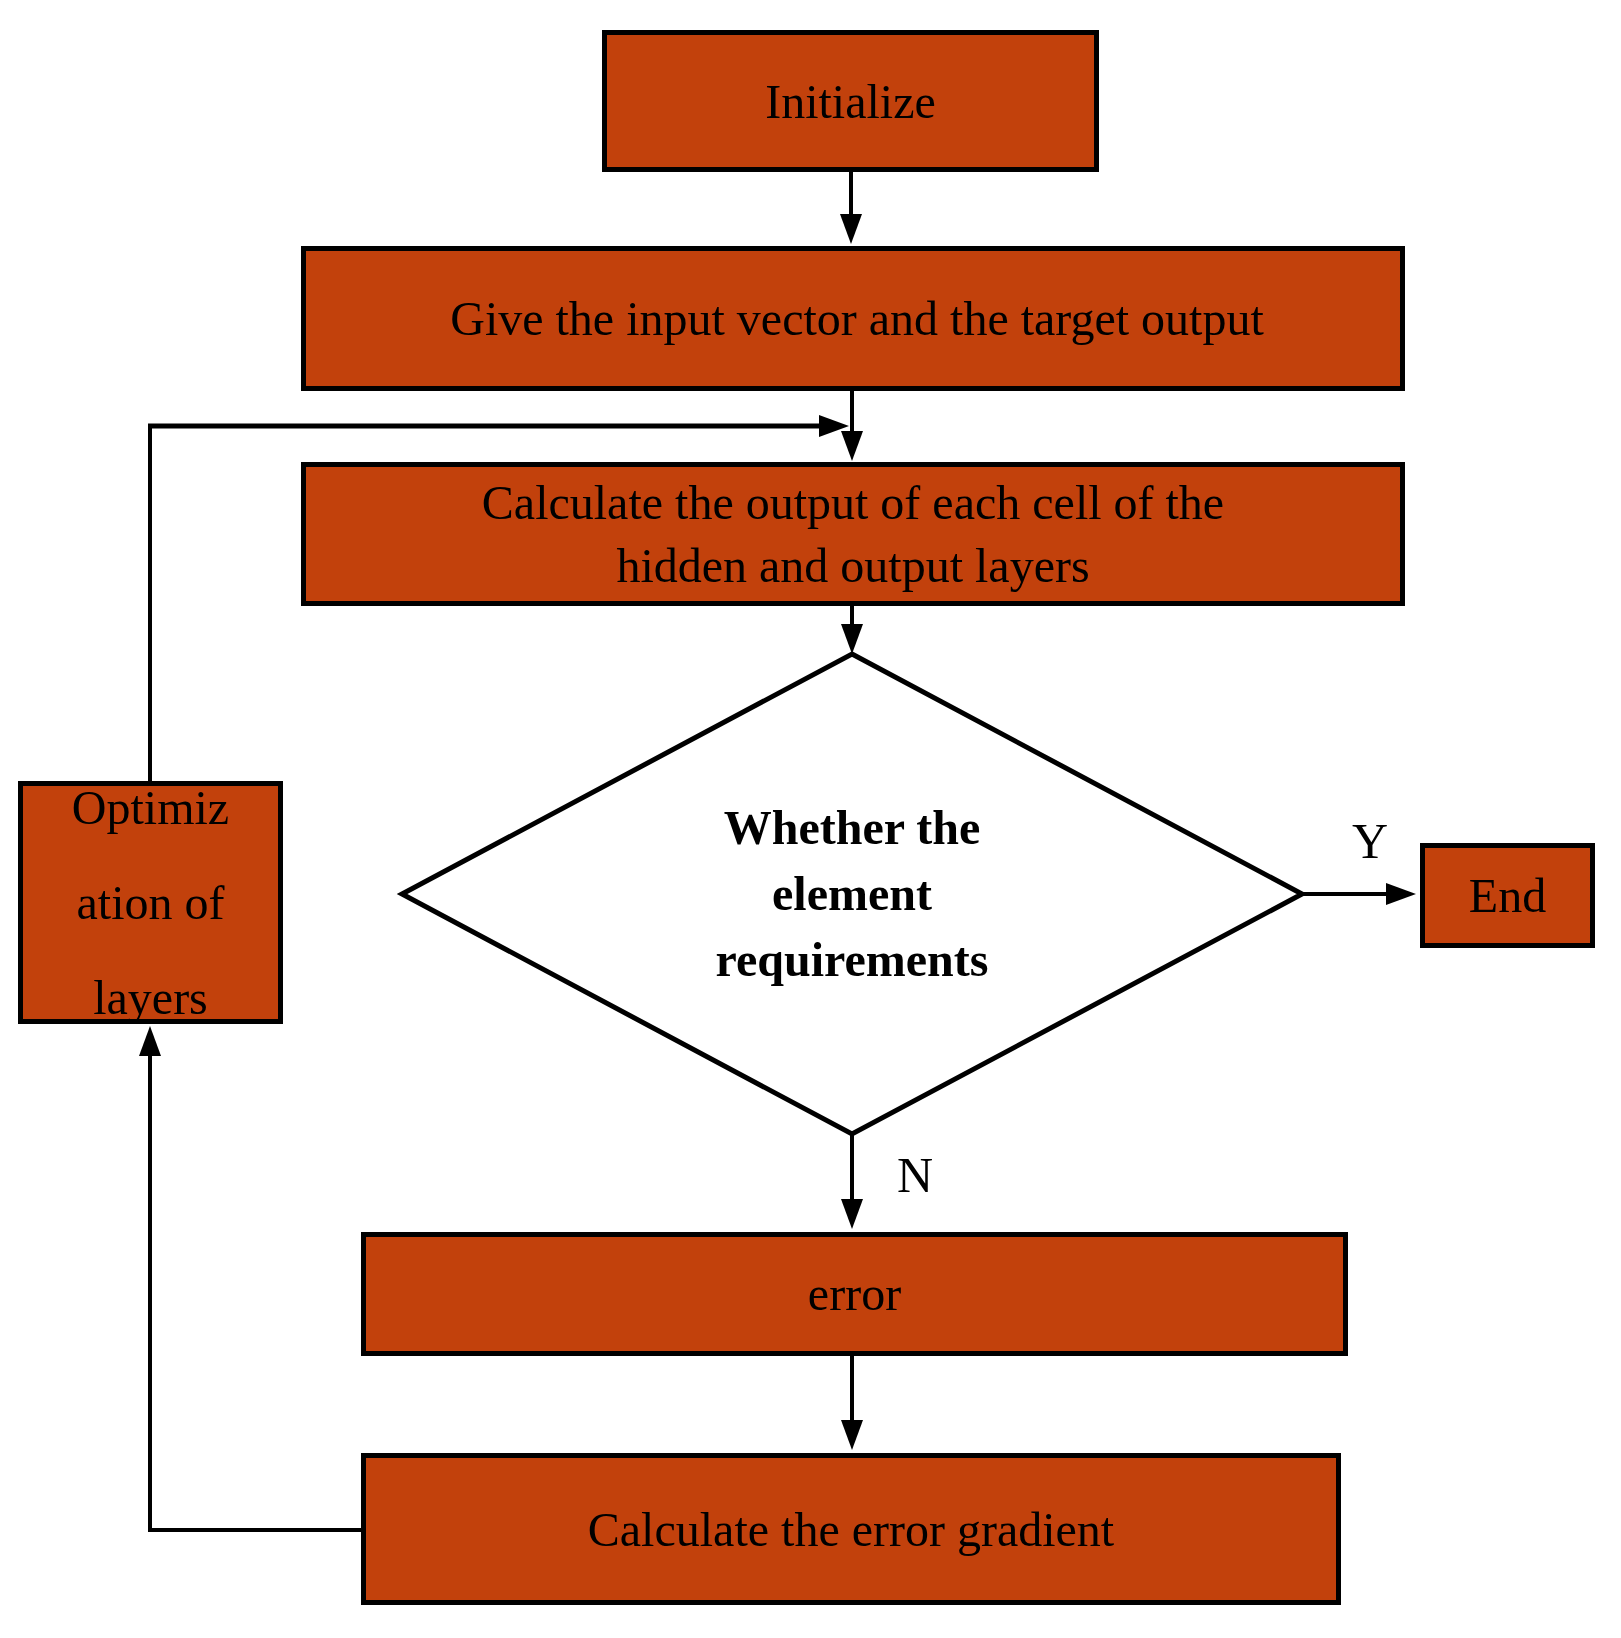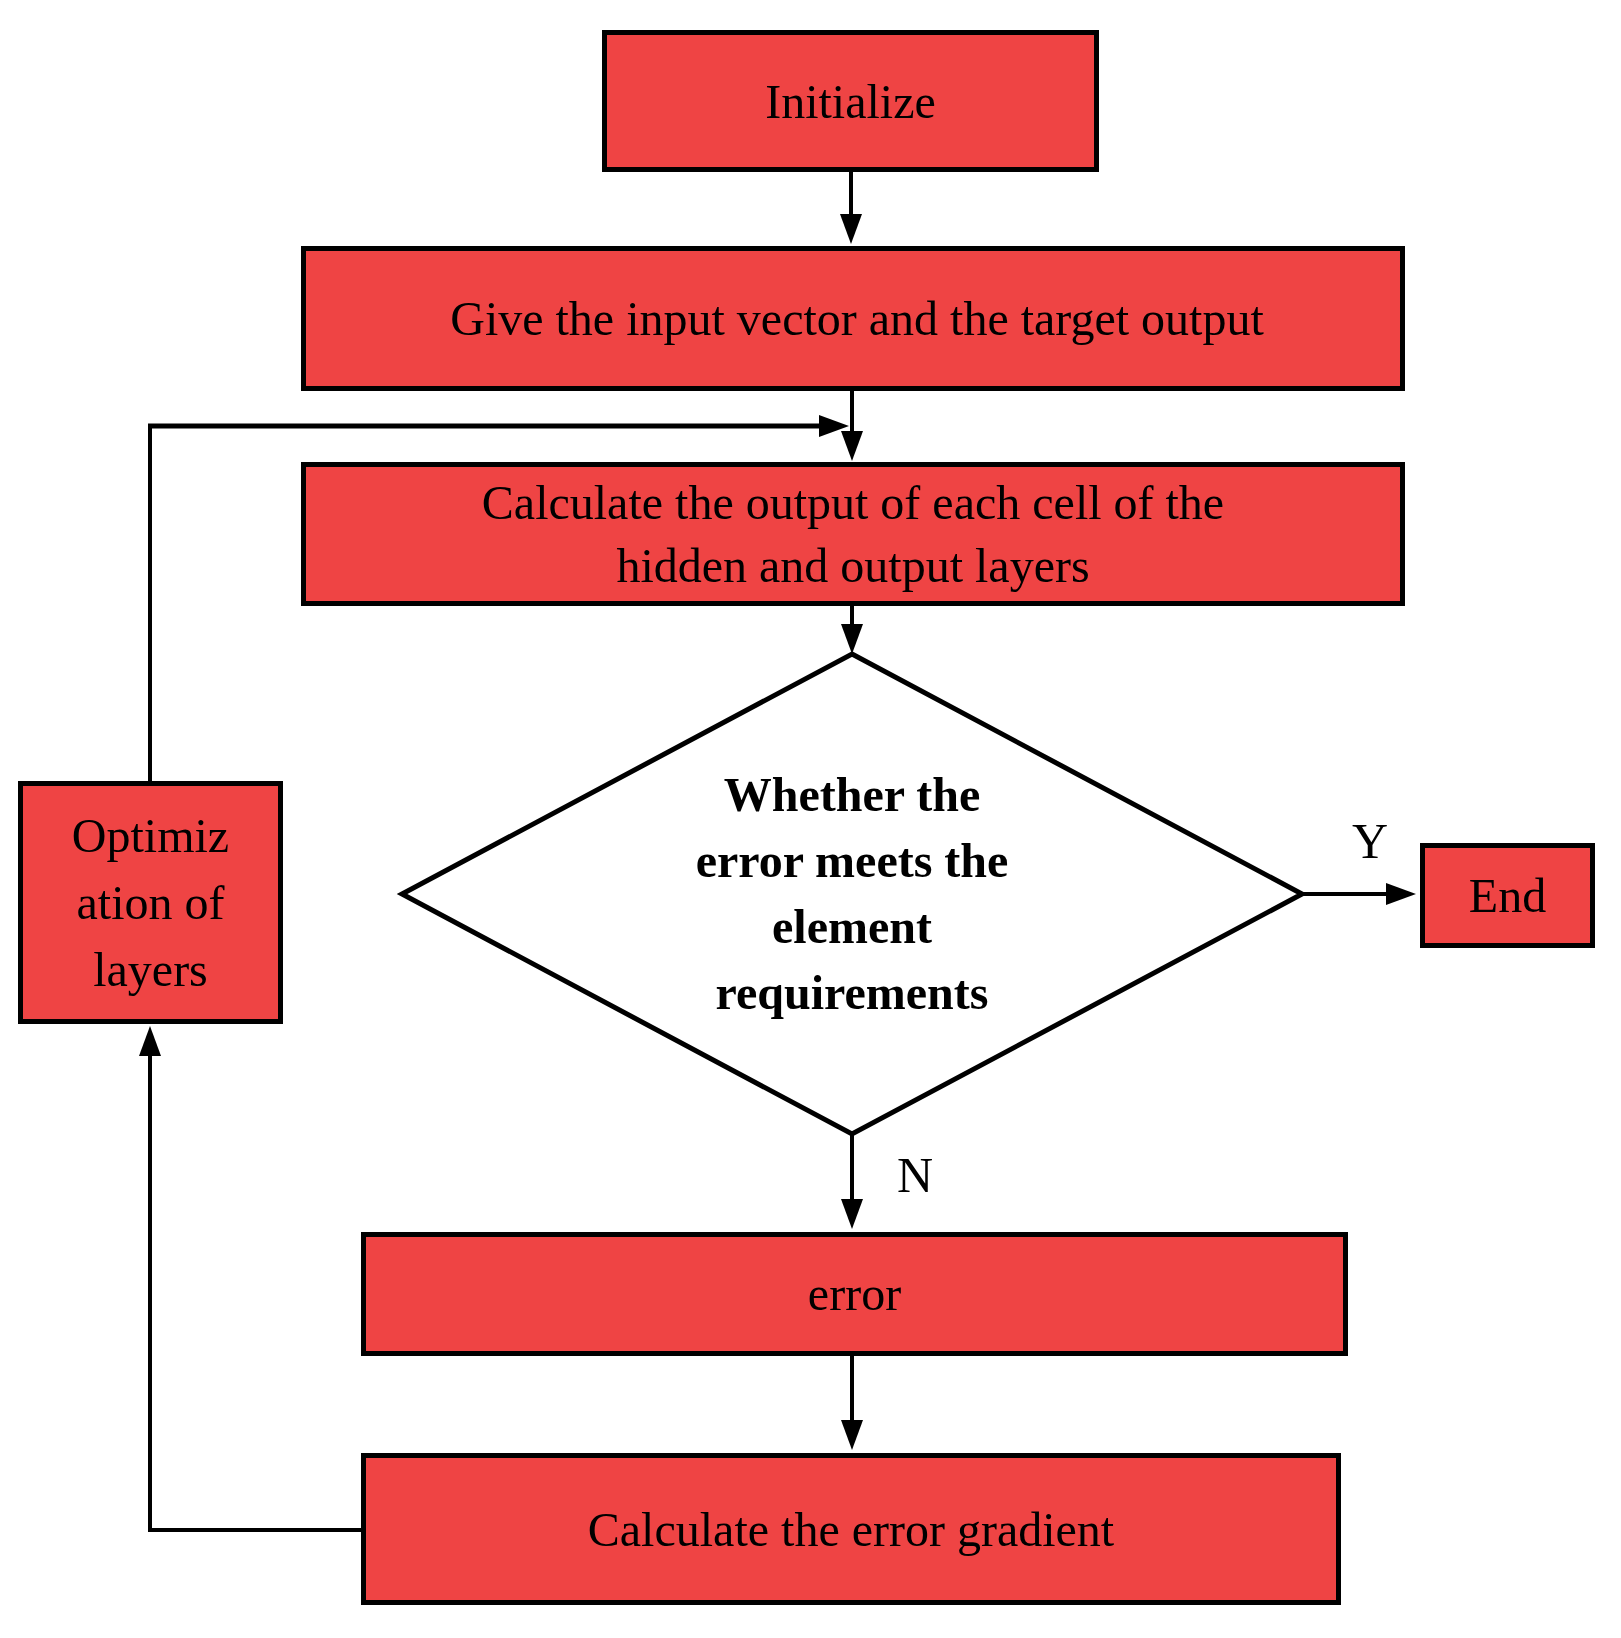--- a/index.html
+++ b/index.html
@@ -15,21 +15,21 @@
   .wires {
     position: absolute;
     left: 0; top: 0;
     width: 1621px; height: 1638px;
     z-index: 1;
   }
   .node {
     position: absolute;
     box-sizing: border-box;
     border: 5px solid #000000;
-    background: #ef4444;
+    background: #c2410c;
     display: flex;
     flex-direction: column;
     align-items: center;
     justify-content: center;
     text-align: center;
     font-size: 48px;
     z-index: 2;
   }
   .node .label { white-space: nowrap; }
   .diamond-text {
@@ -45,21 +45,21 @@
     background: transparent;
   }
   .edge-label {
     position: absolute;
     font-size: 50px;
     text-align: center;
     z-index: 2;
   }
   .lh-tight { line-height: 56px; }
   .lh-mid { line-height: 63px; }
-  .lh-opt { line-height: 67px; }
+  .lh-opt { line-height: 67px; gap: 28px; }
 </style>
 </head>
 <body>
 
 <div class="canvas">
 
   <svg class="wires" viewBox="0 0 1621 1638" xmlns="http://www.w3.org/2000/svg">
 
     <polygon points="852,654 1302,894 852,1134 402,894" fill="#ffffff" stroke="#000000" stroke-width="5"></polygon>
 
@@ -97,21 +97,20 @@
     <span class="label">Give the input vector and the target output</span>
   </div>
 
   <div class="node lh-mid" style="left:301px; top:462px; width:1104px; height:144px;">
     <span class="label">Calculate the output of each cell of the</span>
     <span class="label">hidden and output layers</span>
   </div>
 
   <div class="diamond-text" style="left:552px; top:752px; width:600px; height:284px;font-weight:bold;">
     <span class="label">Whether the</span>
-    <span class="label">error meets the</span>
     <span class="label">element</span>
     <span class="label">requirements</span>
   </div>
 
   <div class="node" style="left:1420px; top:843px; width:175px; height:105px;">
     <span class="label">End</span>
   </div>
 
   <div class="node lh-tight" style="left:361px; top:1232px; width:987px; height:124px;">
     <span class="label">error</span>

